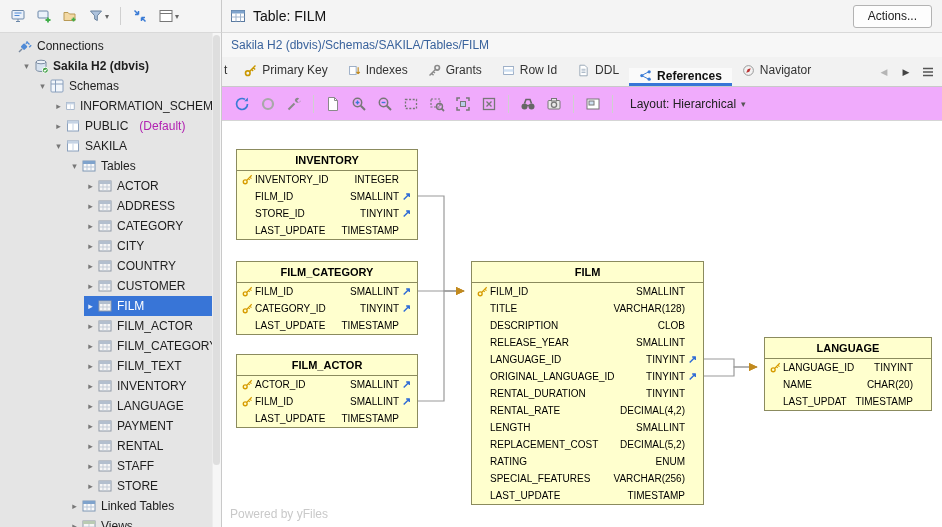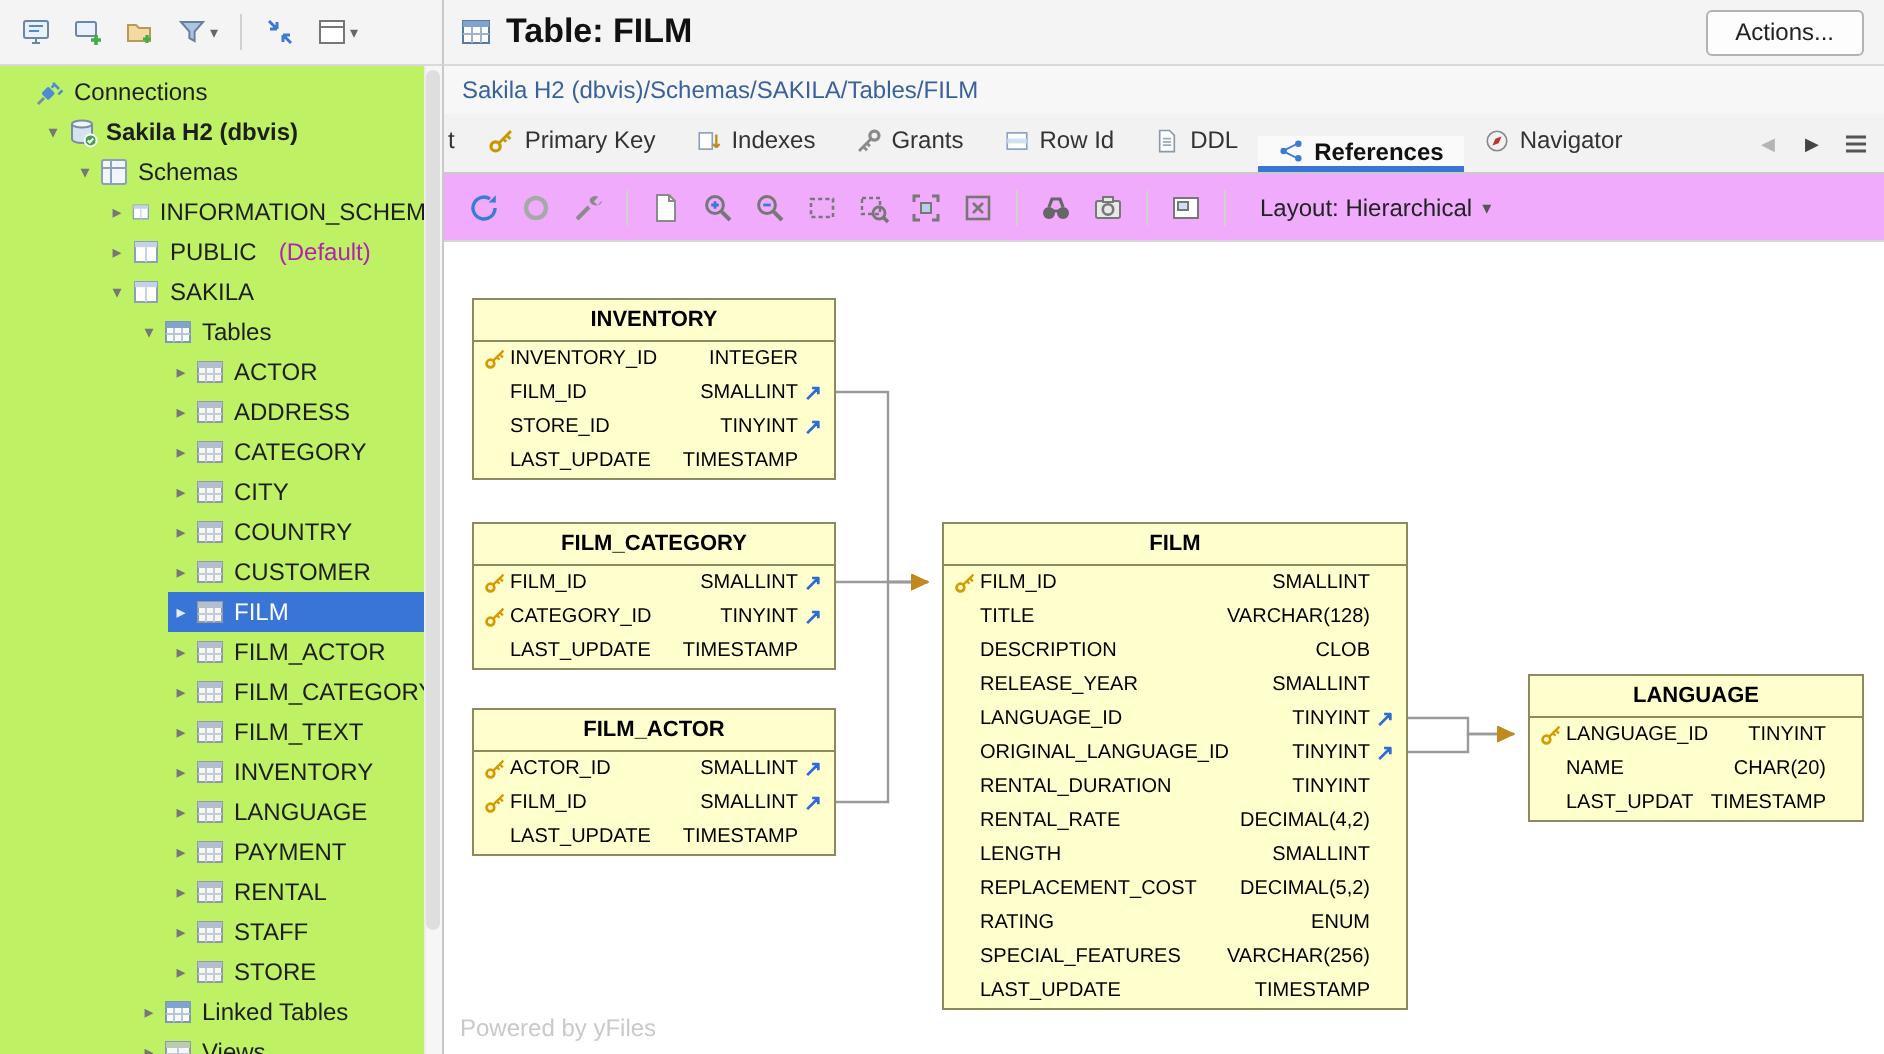--- a/index.html
+++ b/index.html
@@ -14,26 +14,26 @@
   .tbtn { display:flex; align-items:center; height:24px; padding:0 3px; background:transparent;
           border:1px solid transparent; border-radius:3px; cursor:default; }
   .ic { display:inline-flex; width:16px; height:16px; }
   .ic svg { width:100%; height:100%; }
   .caret-sm { font-size:8px; color:#666; margin-left:1px; }
   .vsep { width:1px; height:18px; background:#d0d0d0; margin:0 5px; flex:none; }
 
   
   .main-header { grid-area:hdr; display:flex; align-items:center; gap:7px; padding:0 10px 0 8px;
                  background:#f4f4f4; border-bottom:1px solid #d9d9d9; }
-  .hdr-title { font-size:17px; font-weight:bold; color:#111; }
+  .hdr-title { font-size:14px; font-weight:normal; color:#111; }
   .actions-btn { margin-left:auto; height:23px; padding:0 14px; font-size:12px; background:#fdfdfd;
                  border:1px solid #b3b3b3; border-radius:3px; font-family:inherit; color:#222; }
 
   
-  .sidebar { grid-area:side; position:relative; background:#bef264; border-right:1px solid #c9c9c9; overflow:hidden; }
+  .sidebar { grid-area:side; position:relative; background:#e5e5e5; border-right:1px solid #c9c9c9; overflow:hidden; }
   .tree { padding-top:3px; }
   .trow { display:flex; align-items:center; height:20px; white-space:nowrap; cursor:default; }
   .trow.sel { background:#3875d7; color:#fff; }
   .chev { width:13px; font-size:9px; color:#777; text-align:center; flex:none; }
   .trow.sel .chev { color:#e4edfa; }
   .tlabel { margin-left:4px; }
   .tlabel.b { font-weight:bold; }
   .tsuffix { color:#b222b2; margin-left:11px; }
   .sb-scroll { position:absolute; top:0; right:0; width:9px; height:100%; background:#f6f6f6; border-left:1px solid #ececec; }
   .sb-thumb { position:absolute; top:2px; right:1px; width:7px; height:430px; background:#dedede; border-radius:4px; }

